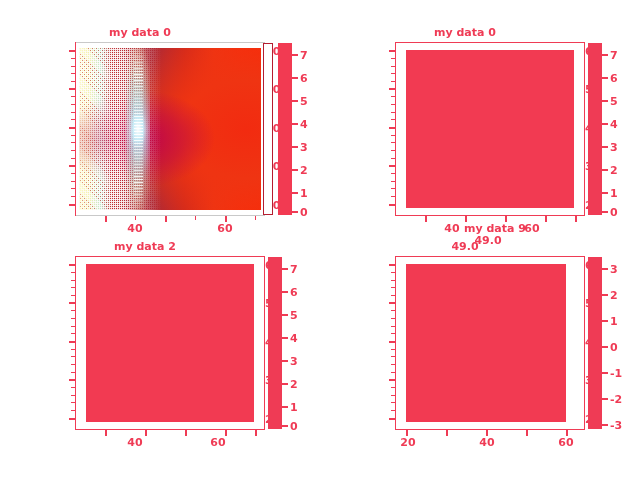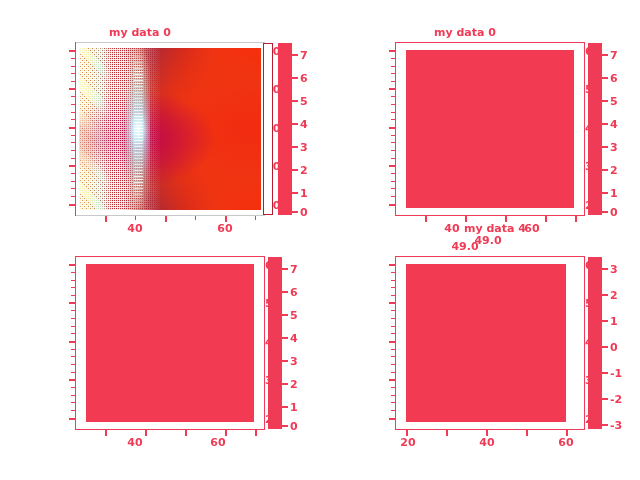--- a/index.html
+++ b/index.html
@@ -222,21 +222,21 @@
     <div class="ylab" style="top:140px;width:45px;">30</div>
     <div class="ylab" style="top:179px;width:45px;">20</div>
 
     <div class="tick tickmaj-x" style="left:85px;top:190px;"></div>
     <div class="tick tickmaj-x" style="left:125px;top:190px;"></div>
     <div class="tick tickmaj-x" style="left:165px;top:190px;"></div>
     <div class="tick tickmaj-x" style="left:205px;top:190px;"></div>
     <div class="tick tickmaj-x" style="left:235px;top:190px;"></div>
     <div class="xlab" style="left:112px;top:196px;">40</div>
     <div class="xlab" style="left:192px;top:196px;">60</div>
-    <div class="xlab" style="left:155px;top:196px;">my data 4</div>
+    <div class="xlab" style="left:155px;top:196px;">my data 9</div>
     <div class="xlab" style="left:148px;top:208px;">49.0</div>
 
     <div class="cbar" style="left:248px;top:17px;width:14px;height:172px;"></div>
     <div class="tick tickmaj-c" style="left:262px;top:28px;"></div>
     <div class="tick tickmaj-c" style="left:262px;top:51px;"></div>
     <div class="tick tickmaj-c" style="left:262px;top:74px;"></div>
     <div class="tick tickmaj-c" style="left:262px;top:97px;"></div>
     <div class="tick tickmaj-c" style="left:262px;top:120px;"></div>
     <div class="tick tickmaj-c" style="left:262px;top:143px;"></div>
     <div class="tick tickmaj-c" style="left:262px;top:166px;"></div>
@@ -245,20 +245,21 @@
     <div class="clab" style="left:270px;top:52px;">6</div>
     <div class="clab" style="left:270px;top:75px;">5</div>
     <div class="clab" style="left:270px;top:98px;">4</div>
     <div class="clab" style="left:270px;top:121px;">3</div>
     <div class="clab" style="left:270px;top:144px;">2</div>
     <div class="clab" style="left:270px;top:167px;">1</div>
     <div class="clab" style="left:270px;top:186px;">0</div>
   </div>
 
   <div class="panel" style="left:20px;top:240px;width:290px;height:205px;">
+    <div class="sub-title" style="left:-20px;">my data 2</div>
 
     <div class="frame red" style="left:55px;top:16px;width:190px;height:174px;"></div>
     <div class="flat" style="left:66px;top:24px;width:168px;height:158px;"></div>
 
     <div class="tick tickmaj-y" style="left:49px;top:24px;"></div>
     <div class="tick tickmaj-y" style="left:49px;top:62px;"></div>
     <div class="tick tickmaj-y" style="left:49px;top:101px;"></div>
     <div class="tick tickmaj-y" style="left:49px;top:139px;"></div>
     <div class="tick tickmaj-y" style="left:49px;top:178px;"></div>
     <div class="tick tickmin-y" style="left:51px;top:32px;"></div>

